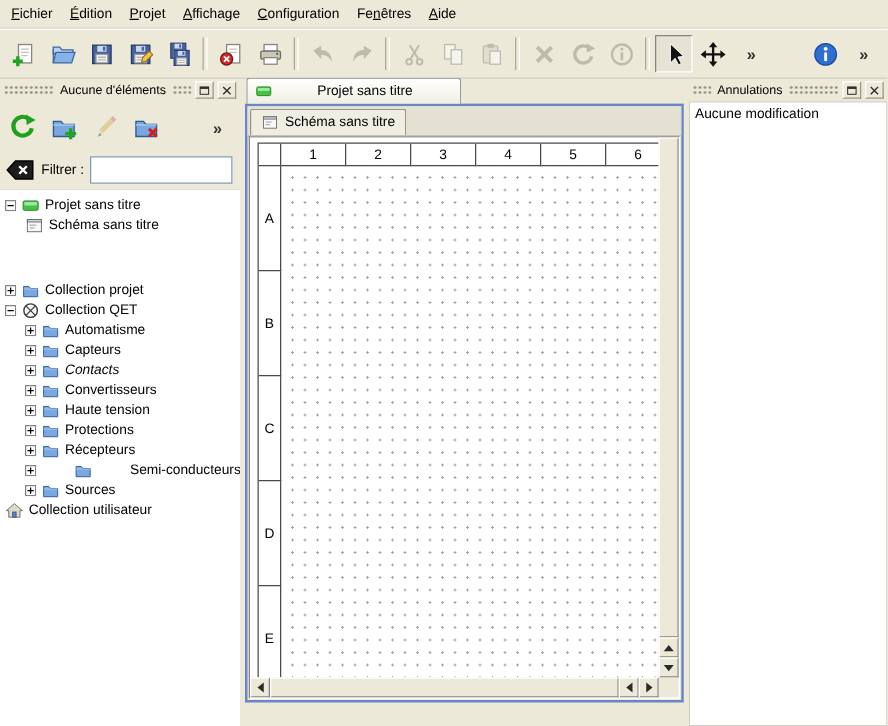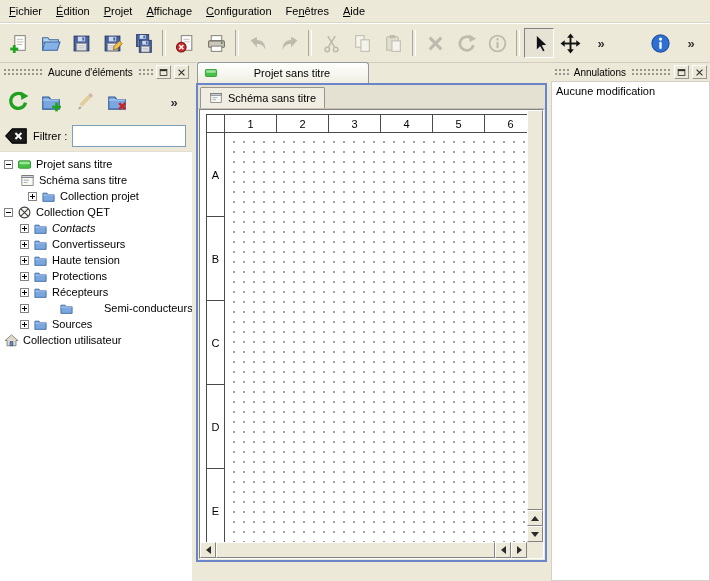--- a/index.html
+++ b/index.html
@@ -442,21 +442,21 @@
             <span class="ic tree-ic">
               <svg viewBox="0 0 20 20" xmlns="http://www.w3.org/2000/svg">
                 <rect x="2.5" y="3.5" width="15" height="13" fill="#f8f8f4" stroke="#6f6b61"></rect>
                 <rect x="2.5" y="3.5" width="15" height="2.6" fill="#c9d6e8" stroke="#6f6b61"></rect>
                 <line x1="5" y1="9.5" x2="12" y2="9.5" stroke="#8a99aa"></line>
                 <line x1="5" y1="12.5" x2="10" y2="12.5" stroke="#8a99aa"></line>
               </svg>
             </span>
             <span class="tree-label">Schéma sans titre</span>
           </div>
-          <div class="tree-row" style="padding-left: 28px;">
+          <div class="tree-row" style="padding-left: 4px; margin-top: 36px;">
             <span class="exp">
               <svg viewBox="0 0 9 9">
                 <rect x="0.5" y="0.5" width="8" height="8" fill="#fff" stroke="#848284"></rect>
                 <line x1="2" y1="4.5" x2="7" y2="4.5" stroke="#000"></line>
                 <line x1="4.5" y1="2" x2="4.5" y2="7" stroke="#000"></line>
               </svg>
             </span>
             <span class="ic tree-ic">
               <svg viewBox="0 0 20 20" xmlns="http://www.w3.org/2000/svg">
                 <path d="M2.5 5.5 h5.5 l1.8 2.2 h7.7 v8.8 h-15z" fill="#7aa7e0" stroke="#2d5b94"></path>
@@ -472,20 +472,52 @@
                 <line x1="2" y1="4.5" x2="7" y2="4.5" stroke="#000"></line>
               </svg>
             </span>
             <span class="ic tree-ic">
               <svg viewBox="0 0 20 20" xmlns="http://www.w3.org/2000/svg">
                 <circle cx="10" cy="10" r="7.2" fill="#f6f6f2" stroke="#3c3c3c" stroke-width="1.5"></circle>
                 <path d="M5.2 5.2 L14.8 14.8 M14.8 5.2 L5.2 14.8" stroke="#3c3c3c" stroke-width="1.4"></path>
               </svg>
             </span>
             <span class="tree-label">Collection QET</span>
+          </div>
+          <div class="tree-row" style="padding-left: 20px;">
+            <span class="exp">
+              <svg viewBox="0 0 9 9">
+                <rect x="0.5" y="0.5" width="8" height="8" fill="#fff" stroke="#848284"></rect>
+                <line x1="2" y1="4.5" x2="7" y2="4.5" stroke="#000"></line>
+                <line x1="4.5" y1="2" x2="4.5" y2="7" stroke="#000"></line>
+              </svg>
+            </span>
+            <span class="ic tree-ic">
+              <svg viewBox="0 0 20 20" xmlns="http://www.w3.org/2000/svg">
+                <path d="M2.5 5.5 h5.5 l1.8 2.2 h7.7 v8.8 h-15z" fill="#7aa7e0" stroke="#2d5b94"></path>
+                <path d="M2.5 8.2 h15" stroke="#a9c6ee" stroke-width="1.2"></path>
+              </svg>
+            </span>
+            <span class="tree-label">Automatisme</span>
+          </div>
+          <div class="tree-row" style="padding-left: 20px;">
+            <span class="exp">
+              <svg viewBox="0 0 9 9">
+                <rect x="0.5" y="0.5" width="8" height="8" fill="#fff" stroke="#848284"></rect>
+                <line x1="2" y1="4.5" x2="7" y2="4.5" stroke="#000"></line>
+                <line x1="4.5" y1="2" x2="4.5" y2="7" stroke="#000"></line>
+              </svg>
+            </span>
+            <span class="ic tree-ic">
+              <svg viewBox="0 0 20 20" xmlns="http://www.w3.org/2000/svg">
+                <path d="M2.5 5.5 h5.5 l1.8 2.2 h7.7 v8.8 h-15z" fill="#7aa7e0" stroke="#2d5b94"></path>
+                <path d="M2.5 8.2 h15" stroke="#a9c6ee" stroke-width="1.2"></path>
+              </svg>
+            </span>
+            <span class="tree-label">Capteurs</span>
           </div>
           <div class="tree-row" style="padding-left: 20px; font-style: italic;">
             <span class="exp">
               <svg viewBox="0 0 9 9">
                 <rect x="0.5" y="0.5" width="8" height="8" fill="#fff" stroke="#848284"></rect>
                 <line x1="2" y1="4.5" x2="7" y2="4.5" stroke="#000"></line>
                 <line x1="4.5" y1="2" x2="4.5" y2="7" stroke="#000"></line>
               </svg>
             </span>
             <span class="ic tree-ic">

